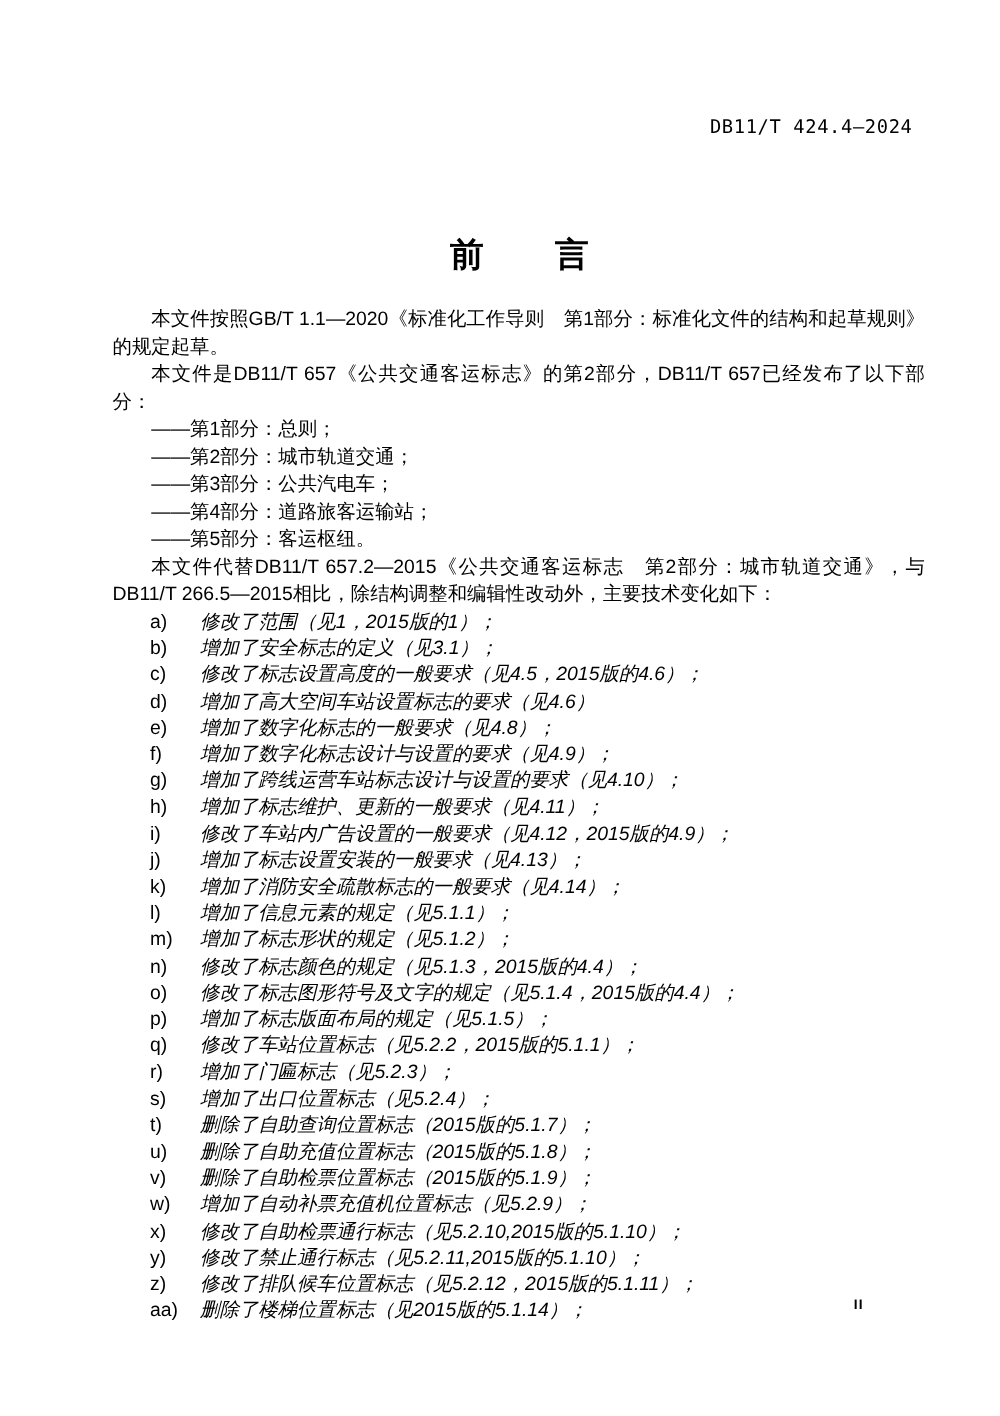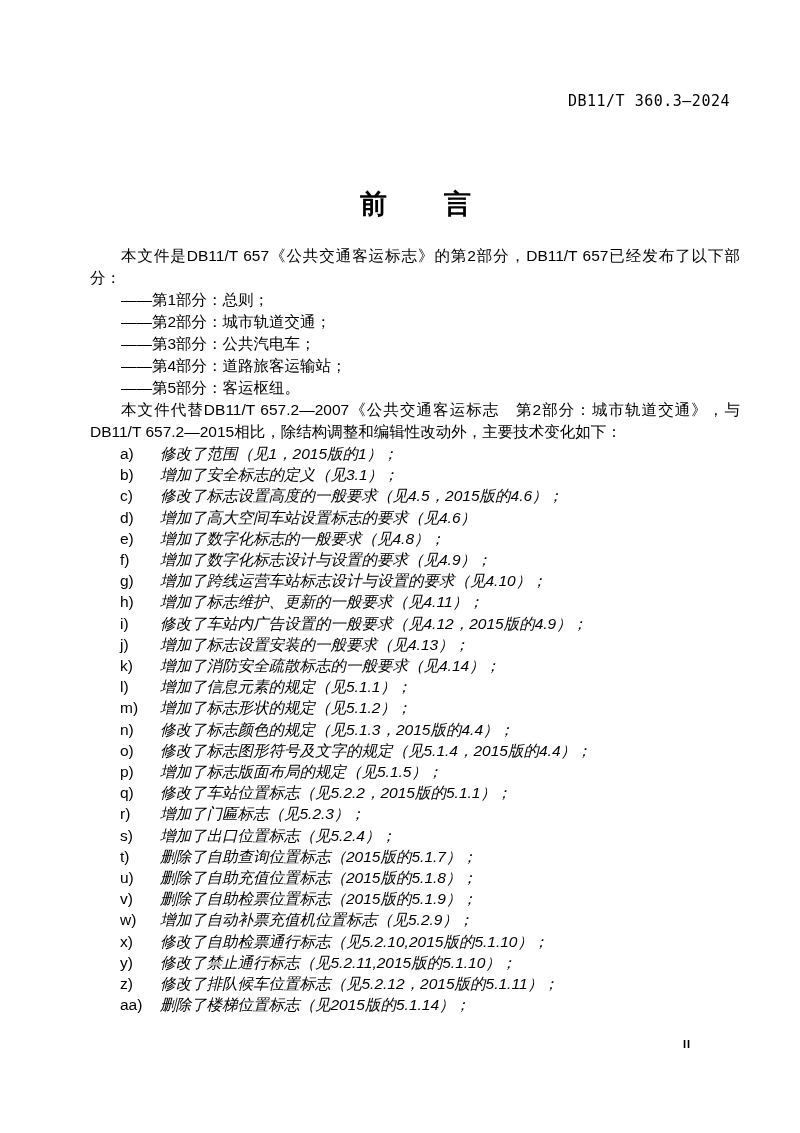--- a/index.html
+++ b/index.html
@@ -55,38 +55,39 @@
     font-size:11px;
     font-weight:bold;
     letter-spacing:1px;
   }
 </style>
 </head>
 <body>
 
 <div class="page">
 
-  <div class="header-code">DB11/T 360.3—2024</div>
+  <div class="header-code">DB11/T 424.4—2024</div>
 
   <h1 class="title">前　　言</h1>
 
   <div class="content">
 
+    <p class="para">本文件按照GB/T 1.1—2020《标准化工作导则　第1部分：标准化文件的结构和起草规则》的规定起草。</p>
 
     <p class="para">本文件是DB11/T 657《公共交通客运标志》的第2部分，DB11/T 657已经发布了以下部分：</p>
 
     <div class="parts">
         <div class="part">——第1部分：总则；</div>
         <div class="part">——第2部分：城市轨道交通；</div>
         <div class="part">——第3部分：公共汽电车；</div>
         <div class="part">——第4部分：道路旅客运输站；</div>
         <div class="part">——第5部分：客运枢纽。</div>
       </div>
 
-    <p class="para">本文件代替DB11/T 657.2—2007《公共交通客运标志　第2部分：城市轨道交通》，与DB11/T 657.2—2015相比，除结构调整和编辑性改动外，主要技术变化如下：</p>
+    <p class="para">本文件代替DB11/T 657.2—2015《公共交通客运标志　第2部分：城市轨道交通》，与DB11/T 266.5—2015相比，除结构调整和编辑性改动外，主要技术变化如下：</p>
 
     <div class="changes">
         <div class="change">
         <span class="lbl">a)</span>
         <span class="txt">修改了范围（见1，2015版的1）；</span>
       </div>
         <div class="change">
         <span class="lbl">b)</span>
         <span class="txt">增加了安全标志的定义（见3.1）；</span>
       </div>

